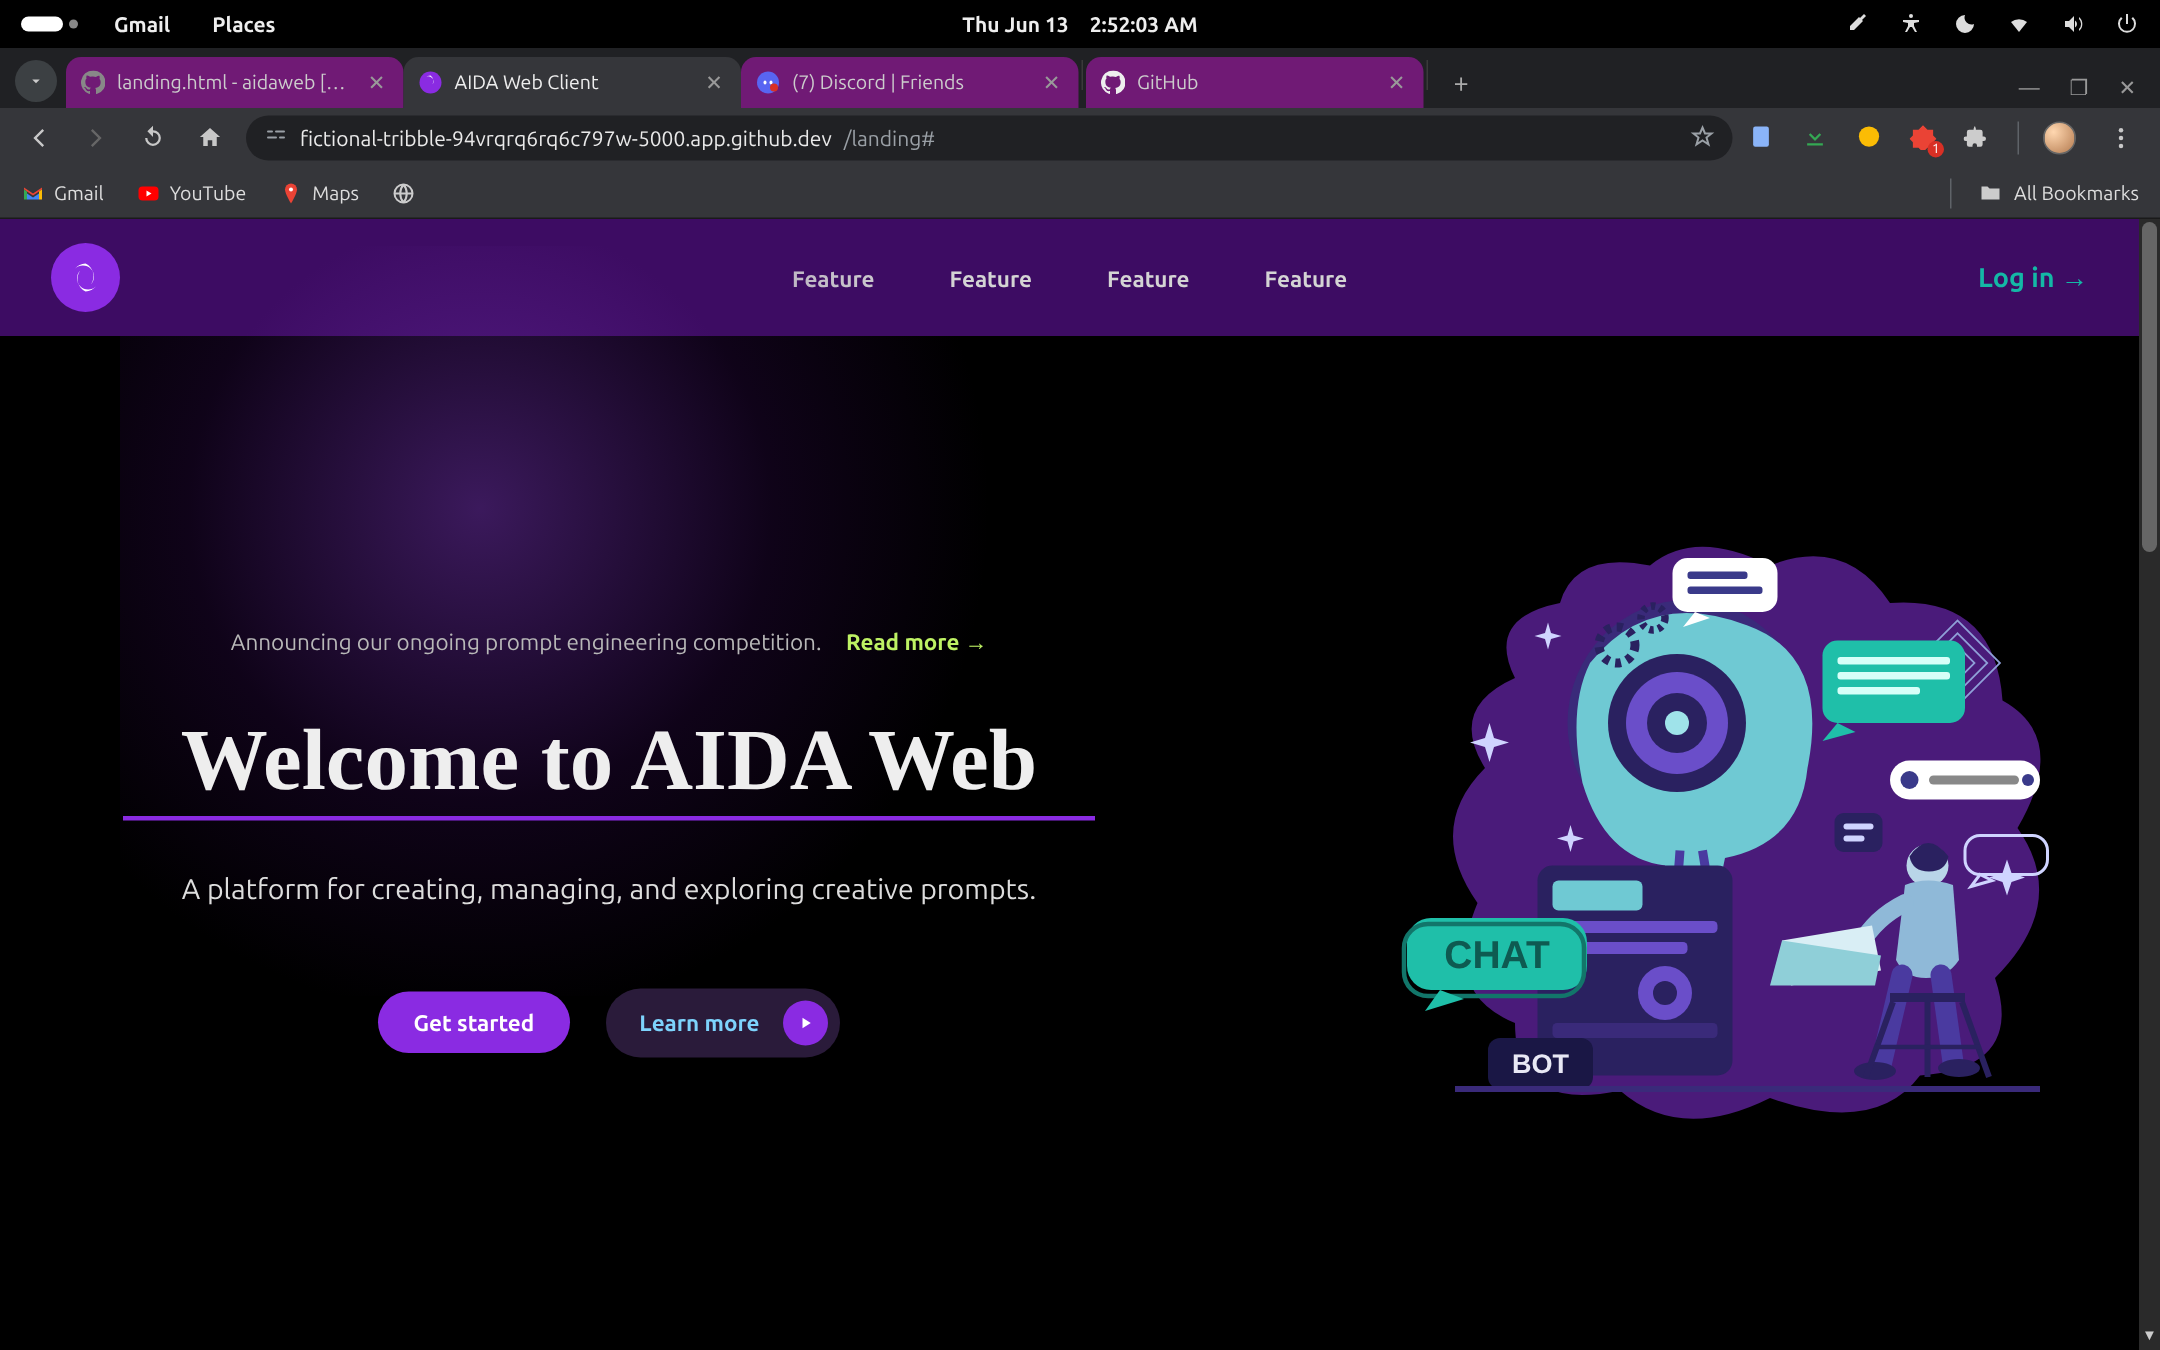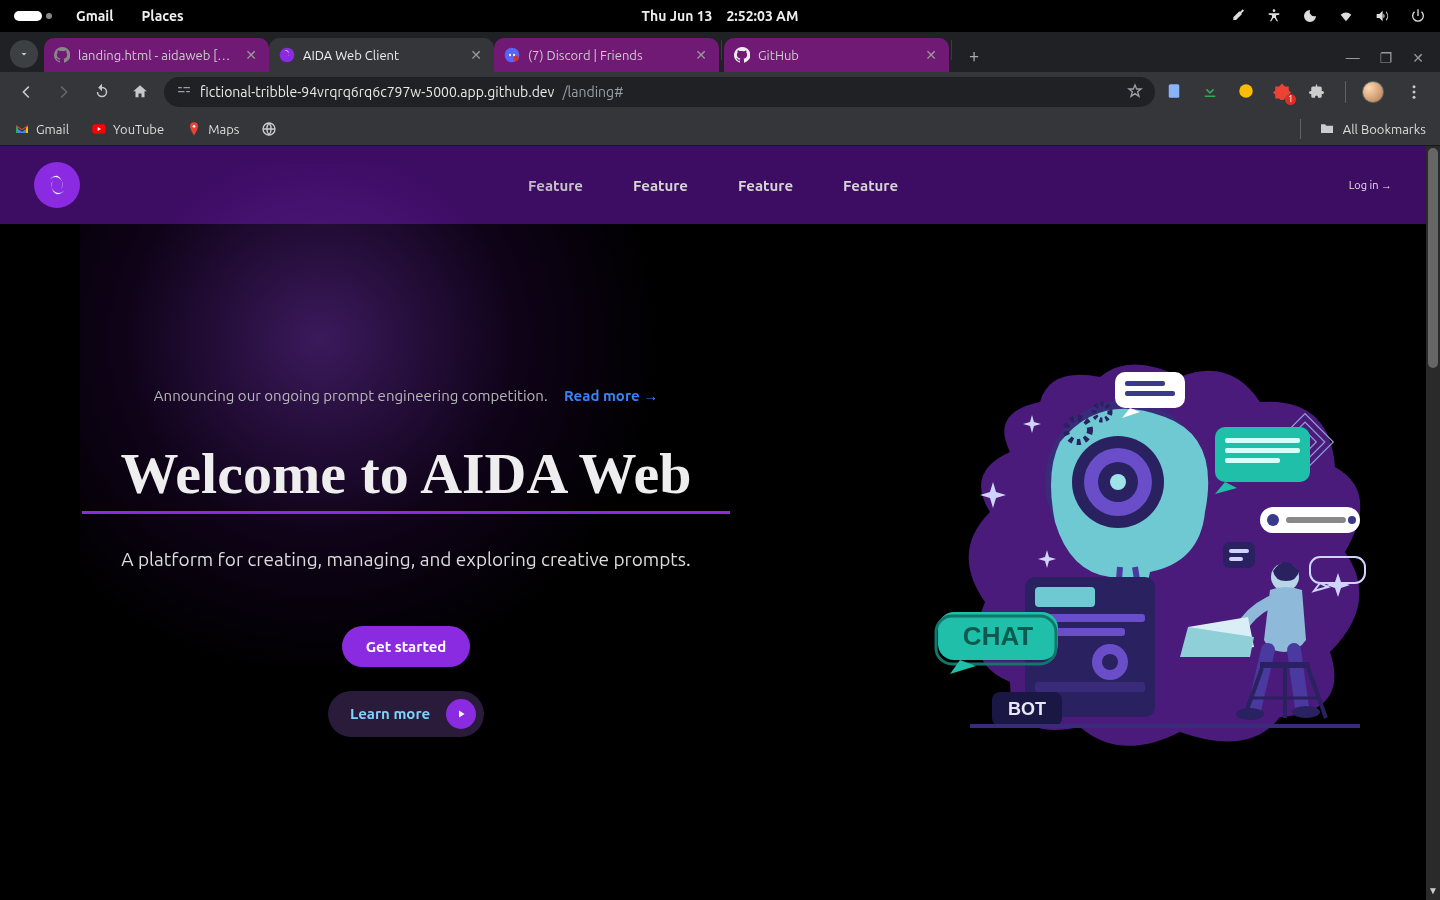--- a/index.html
+++ b/index.html
@@ -59,32 +59,32 @@
   .page { flex: 1; background: #000; position: relative; overflow: hidden; }
   .page-scrollbar { width: 14px; background: #2a2a2a; display: flex; flex-direction: column; }
   .page-scrollbar .thumb { width: 10px; margin: 2px auto 0; height: 220px; background: #666; border-radius: 5px; }
   .page-scrollbar .down { margin-top: auto; color: #ccc; text-align: center; font-size: 10px; padding: 4px 0; }
 
   
   .site-nav { height: 78px; background: #3d0c63; display: flex; align-items: center; padding: 0 34px; }
   .site-logo { width: 46px; height: 46px; border-radius: 23px; background: #8a2be2; display: flex; align-items: center; justify-content: center; }
   .site-logo svg { width: 28px; height: 28px; fill: #fff; }
   .site-links { position: absolute; left: 50%; transform: translateX(-50%); display: flex; gap: 50px; font-size: 15px; font-weight: 600; color: #d4d4d4; }
-  .site-login { margin-left: auto; font-size: 11px; font-weight: 400; color: #e5e5e5; }
+  .site-login { margin-left: auto; font-size: 18px; font-weight: 700; color: #14b8a6; }
 
   
   .hero { position: relative; height: calc(100% - 78px); display: flex; align-items: center; padding: 0 56px; }
   .hero-glow { position: absolute; top: -60px; left: 80px; width: 600px; height: 500px; background: radial-gradient(circle at 40% 35%, rgba(108,46,168,0.55), rgba(61,12,99,0.25) 40%, rgba(0,0,0,0) 70%); pointer-events: none; }
   .hero-left { width: 700px; position: relative; z-index: 2; text-align: center; }
   .announce { font-size: 15px; color: #b8b8b8; margin-bottom: 40px; }
-  .announce .read-more { color: #3b82f6; font-weight: 600; padding-left: 13px; }
+  .announce .read-more { color: #bef264; font-weight: 600; padding-left: 13px; }
   .hero-title { font-family: Georgia, "Times New Roman", serif; font-weight: 700; font-size: 58px; line-height: 1.05; color: #eee; margin-bottom: 6px; }
   .hero-rule { width: 648px; height: 3px; background: #8a2be2; margin: 6px auto 34px; }
   .hero-sub { font-size: 19px; color: #ddd; margin-bottom: 56px; }
-  .hero-ctas { display: flex; justify-content: center; gap: 24px; align-items: center; flex-direction: column; }
+  .hero-ctas { display: flex; justify-content: center; gap: 24px; align-items: center; }
   .cta-primary { background: #8a2be2; color: #fff; font-weight: 700; font-size: 15px; padding: 12px 24px; border-radius: 22px; }
   .cta-secondary { background: #2a1b3a; color: #7dd3fc; font-weight: 600; font-size: 15px; padding: 8px 8px 8px 22px; border-radius: 24px; display: flex; align-items: center; gap: 16px; }
   .cta-secondary .play { width: 30px; height: 30px; border-radius: 15px; background: #8a2be2; display: flex; align-items: center; justify-content: center; }
   .cta-secondary .play svg { width: 12px; height: 12px; fill: #fff; }
 
   .hero-art { margin-left: auto; width: 440px; height: 400px; position: relative; z-index: 1; }
 </style>
 </head>
 <body>
 

